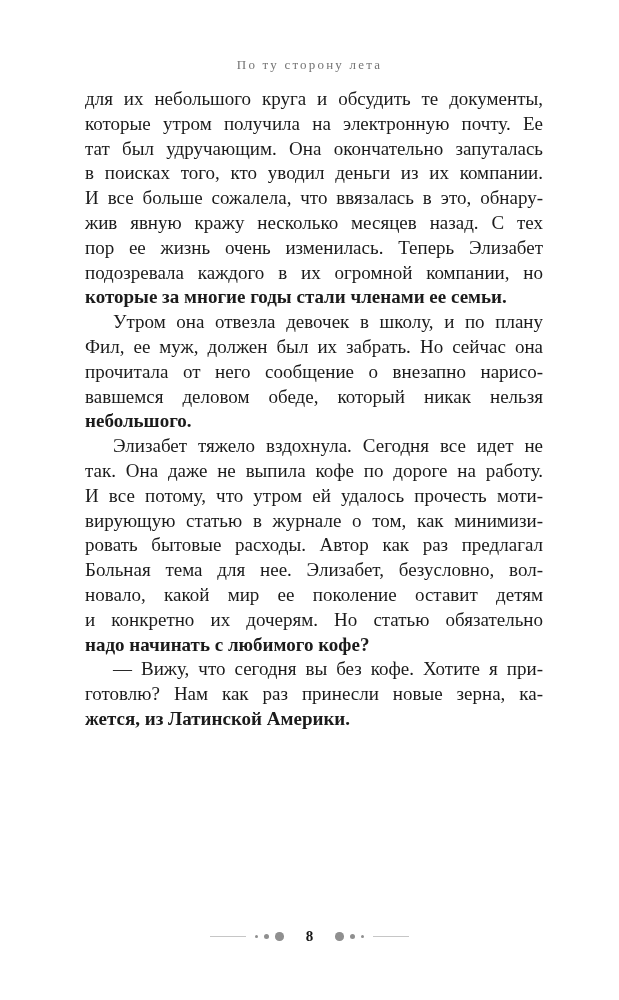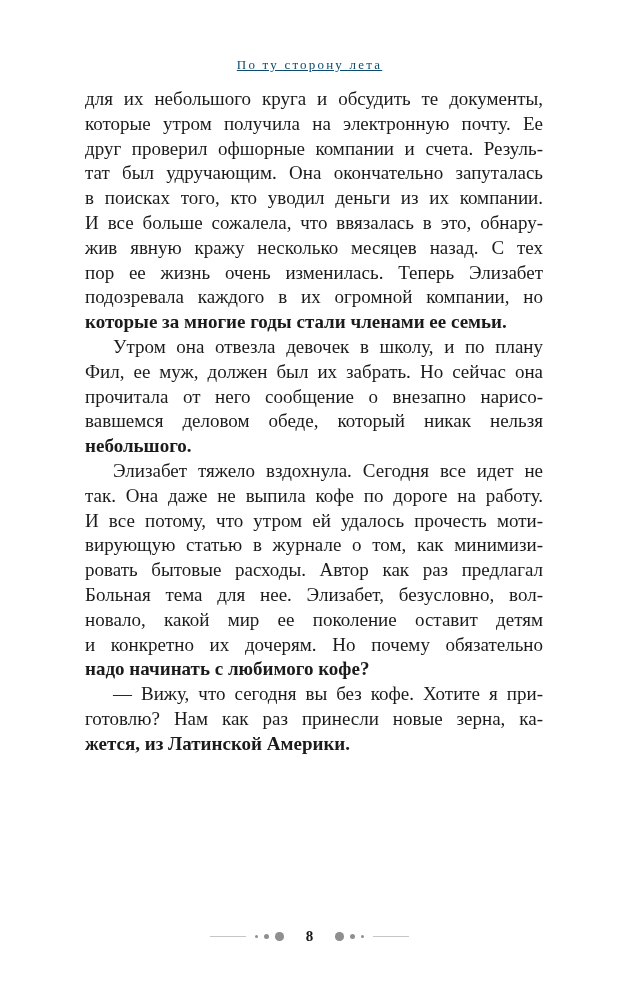--- a/index.html
+++ b/index.html
@@ -16,22 +16,21 @@
     background: #ffffff;
   }
   .running-title {
     position: absolute;
     top: 57px;
     left: 0;
     right: 0;
     text-align: center;
     font-size: 13px;
     letter-spacing: 2.2px;
-    color: #0c4a6e;
-    text-decoration: underline;
+    color: #737373;
   }
   .body-text {
     position: absolute;
     top: 87px;
     left: 85px;
     width: 458px;
     color: #1b1b1b;
     font-size: 19px;
   }
   .para { margin: 0; }
@@ -90,21 +89,20 @@
 <body>
 
 <div class="page">
 
   <div class="running-title">По ту сторону лета</div>
 
   <div class="body-text" id="body-text">
       <p class="para">
         <span class="line first">для их небольшого круга и обсудить те документы,</span>
         <span class="line">которые утром получила на электронную почту. Ее</span>
-        <span class="line">друг проверил офшорные компании и счета. Резуль-</span>
         <span class="line">тат был удручающим. Она окончательно запуталась</span>
         <span class="line">в поисках того, кто уводил деньги из их компании.</span>
         <span class="line">И все больше сожалела, что ввязалась в это, обнару-</span>
         <span class="line">жив явную кражу несколько месяцев назад. С тех</span>
         <span class="line">пор ее жизнь очень изменилась. Теперь Элизабет</span>
         <span class="line">подозревала каждого в их огромной компании, но</span>
         <span class="line last">которые за многие годы стали членами ее семьи.</span>
       </p>
       <p class="para indent">
         <span class="line first">Утром она отвезла девочек в школу, и по плану</span>
@@ -114,21 +112,21 @@
         <span class="line last">небольшого.</span>
       </p>
       <p class="para indent">
         <span class="line first">Элизабет тяжело вздохнула. Сегодня все идет не</span>
         <span class="line">так. Она даже не выпила кофе по дороге на работу.</span>
         <span class="line">И все потому, что утром ей удалось прочесть моти-</span>
         <span class="line">вирующую статью в журнале о том, как минимизи-</span>
         <span class="line">ровать бытовые расходы. Автор как раз предлагал</span>
         <span class="line">Больная тема для нее. Элизабет, безусловно, вол-</span>
         <span class="line">новало, какой мир ее поколение оставит детям</span>
-        <span class="line">и конкретно их дочерям. Но почему обязательно</span>
+        <span class="line">и конкретно их дочерям. Но статью обязательно</span>
         <span class="line last">надо начинать с любимого кофе?</span>
       </p>
       <p class="para indent">
         <span class="line first">— Вижу, что сегодня вы без кофе. Хотите я при-</span>
         <span class="line">готовлю? Нам как раз принесли новые зерна, ка-</span>
         <span class="line last">жется, из Латинской Америки.</span>
       </p>
     </div>
 
   <div class="footer">

